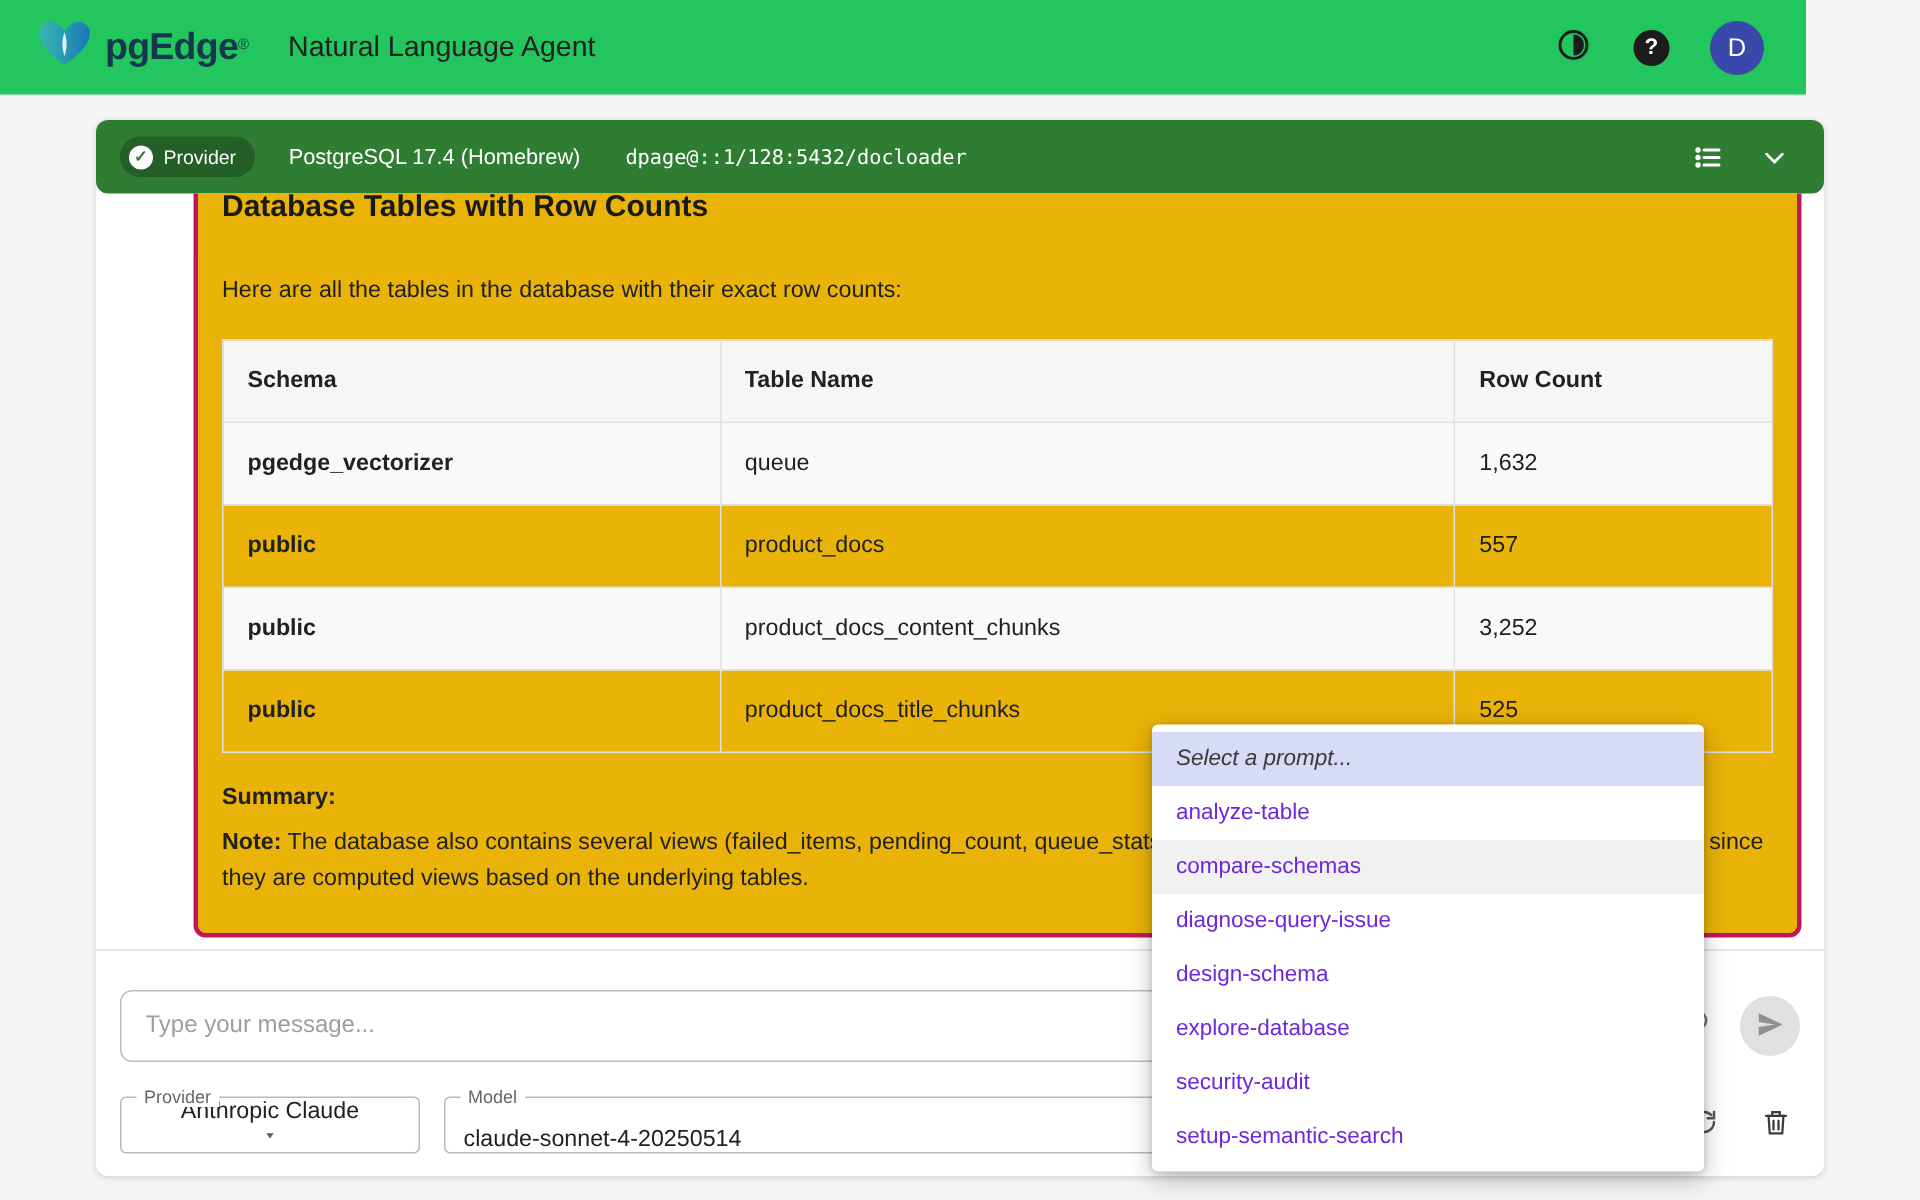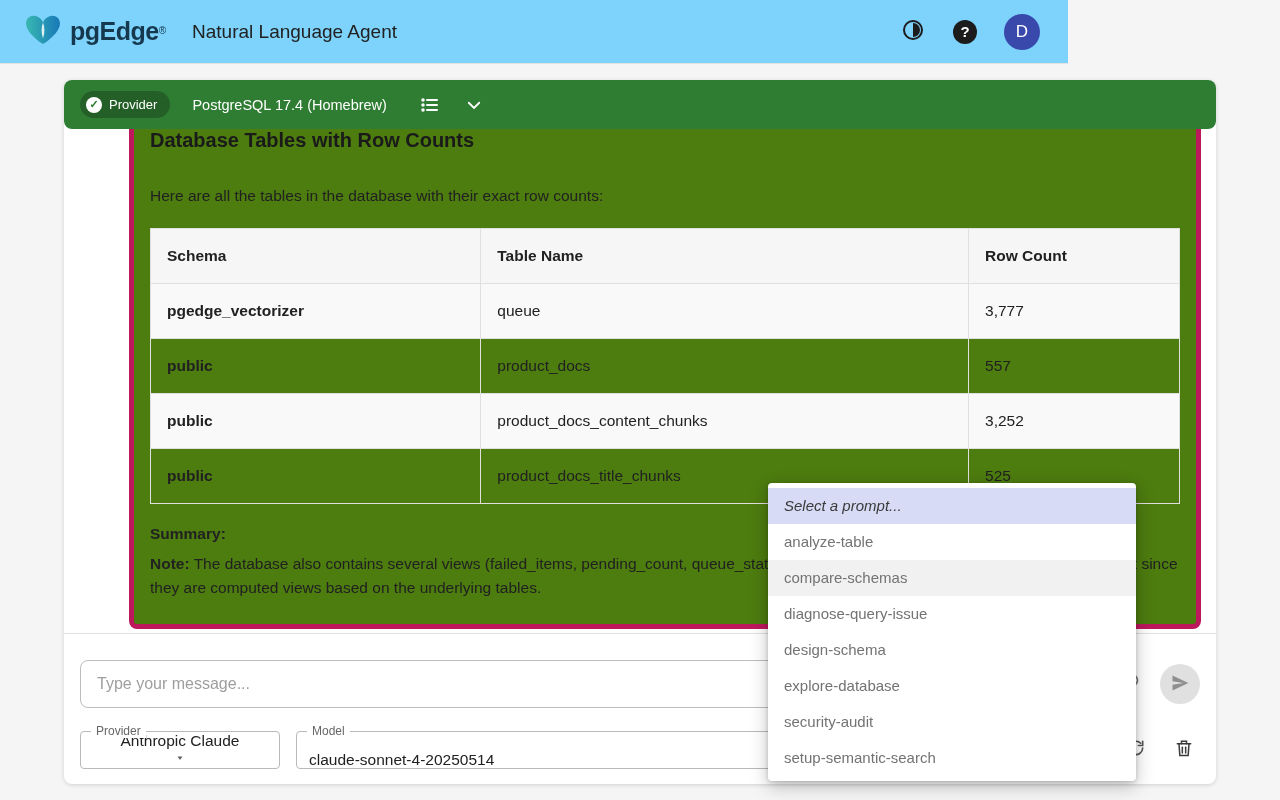--- a/index.html
+++ b/index.html
@@ -1,20 +1,20 @@
 <!DOCTYPE html>
 <html style="--accent_green: #2e7d32; --avatar: #3949ab; --menu_highlight: #d7dbf5; --brand_navy: #16384e;"><head>
 <meta charset="utf-8">
 <style>
   * { margin:0; padding:0; box-sizing:border-box; }
   html,body { background:#e9e9e9; font-family:"Liberation Sans", sans-serif; }
   .page { position:relative; width:1280px; height:800px; margin:0 auto; background:#f5f5f5; overflow:hidden; }
 
   
-  .appbar { position:absolute; top:0; left:0; width:1068px; height:64px; background:#7dd3fc;
+  .appbar { position:absolute; top:0; left:0; width:1204px; height:64px; background:#22c55e;
             border-bottom:1px solid #e3e3e3; display:flex; align-items:center; padding:0 28px 0 24px; z-index:5; }
   .brand { display:flex; align-items:center; gap:8px; }
   .brand-word { font-size:25px; font-weight:700; color:var(--brand_navy,#16384e); letter-spacing:-0.5px; }
   .brand-reg { font-size:10px; vertical-align:super; color:var(--brand_navy,#16384e); }
   .app-title { margin-left:26px; font-size:19px; color:#212121; }
   .appbar-right { margin-left:auto; display:flex; align-items:center; gap:26px; }
   .icon-btn { width:26px; height:26px; display:flex; align-items:center; justify-content:center; cursor:pointer; background:none; border:none; }
   .help-circle { width:24px; height:24px; border-radius:50%; background:#1c1c1c; color:#fff; font-size:15px; font-weight:700;
                  display:flex; align-items:center; justify-content:center; }
   .avatar { width:36px; height:36px; border-radius:50%; background:var(--avatar,#3949ab); color:#fff; font-size:17px; font-weight:500;
@@ -30,21 +30,21 @@
   .conn-pill { display:flex; align-items:center; gap:7px; background:rgba(0,0,0,0.24); border-radius:14px;
                height:27px; padding:0 13px 0 6px; font-size:13px; margin-right:22px; }
   .check-dot { width:16px; height:16px; border-radius:50%; background:#ffffff; color:var(--accent_green,#2e7d32);
                font-size:11px; font-weight:700; display:flex; align-items:center; justify-content:center; }
   .conn-server { font-size:14.5px; margin-right:30px; }
   .conn-dsn { font-family:"DejaVu Sans Mono", monospace; font-size:13.5px; flex:1; }
   .connbar .icon-btn svg { display:block; }
 
   
   .chat-area { height:504px; overflow:hidden; padding:0 15px 0 65px; }
-  .msg-card { margin-top:-14px; border:5px solid #be185d; border-radius:8px; padding:6px 16px 24px 16px; background:#4d7c0f; }
+  .msg-card { margin-top:-14px; border:3px solid #be185d; border-radius:8px; padding:6px 16px 24px 16px; background:#eab308; }
   .msg-heading { font-size:20px; font-weight:700; color:#1a1a1a; line-height:28px; margin-bottom:30px; }
   .msg-intro { font-size:15.5px; color:#212121; line-height:24px; margin-bottom:20px; }
   table.dbtable { width:100%; border-collapse:collapse; margin-bottom:18px; font-size:15.5px; color:#212121; }
   table.dbtable th, table.dbtable td { border:1px solid #e0e0e0; text-align:left; padding:18px 16px; }
   table.dbtable th { background:#f6f6f6; font-weight:700; height:40px; }
   table.dbtable td { height:41px; }
   table.dbtable td:first-child { font-weight:700; }
   table.dbtable col.c1 { width:32.1%; } table.dbtable col.c2 { width:47.4%; } table.dbtable col.c3 { width:20.5%; }
   table.dbtable tbody tr:nth-child(odd) { background:#f9f9f9; }
   .summary-label { font-size:15.5px; font-weight:700; color:#212121; line-height:24px; }
@@ -68,21 +68,21 @@
   .outlined .notch { position:absolute; top:-8px; left:10px; background:#fff; padding:0 5px; font-size:12px; color:#666; }
   .provider-select { width:200px; cursor:pointer; justify-content:space-between;flex-direction:column; }
   .provider-select .val { font-size:15.5px; color:#212121; }
   .model-field { flex:1; margin-right:0; }
   .model-field input { border:none; outline:none; width:100%; font-size:15.5px; color:#212121; font-family:"Liberation Sans", sans-serif; background:transparent;margin-top:20px; }
   .small-icon-btn { width:32px; height:32px; display:flex; align-items:center; justify-content:center; background:none; border:none; cursor:pointer; }
 
   
   .prompt-menu { position:absolute; left:768px; top:483px; width:368px; background:#fff; border-radius:4px;
                  box-shadow:0 5px 18px rgba(0,0,0,0.25), 0 1px 4px rgba(0,0,0,0.18); padding:5px 0; z-index:20; }
-  .prompt-item { height:36px; line-height:36px; padding:0 16px; font-size:15px; color:#737373; cursor:pointer;
+  .prompt-item { height:36px; line-height:36px; padding:0 16px; font-size:15px; color:#6d28d9; cursor:pointer;
                  white-space:nowrap; overflow:hidden; }
   .prompt-item.placeholder { font-style:italic; color:#3a3a3a; background:var(--menu_highlight,#d7dbf5); }
   .prompt-item.hovered { background:#f1f1f1; }
 </style>
 </head>
 <body>
 
 <div class="page">
 
   <div class="appbar">
@@ -121,20 +121,21 @@
   </div>
 
   <div class="workspace">
 
     <div class="connbar">
       <div class="conn-pill">
         <span class="check-dot">✓</span>
         <span>Provider</span>
       </div>
       <div class="conn-server">PostgreSQL 17.4 (Homebrew)</div>
+      <div class="conn-dsn">dpage@::1/128:5432/docloader</div>
       <button class="icon-btn" style="margin-right:18px;">
         <span>
           <svg width="20" height="20" viewBox="0 0 20 20" fill="none" stroke="#ffffff" stroke-width="2" stroke-linecap="round">
             <circle cx="3" cy="5" r="0.8" fill="#fff"></circle>
               <line x1="7" y1="5" x2="17" y2="5"></line>
             <circle cx="3" cy="10" r="0.8" fill="#fff"></circle>
               <line x1="7" y1="10" x2="17" y2="10"></line>
             <circle cx="3" cy="15" r="0.8" fill="#fff"></circle>
               <line x1="7" y1="15" x2="17" y2="15"></line>
           </svg>
@@ -164,21 +165,21 @@
             <tr>
               <th>Schema</th>
               <th>Table Name</th>
               <th>Row Count</th>
             </tr>
           </thead>
           <tbody>
             <tr>
               <td>pgedge_vectorizer</td>
               <td>queue</td>
-              <td>3,777</td>
+              <td>1,632</td>
             </tr>
             <tr>
               <td>public</td>
               <td>product_docs</td>
               <td>557</td>
             </tr>
             <tr>
               <td>public</td>
               <td>product_docs_content_chunks</td>
               <td>3,252</td>

